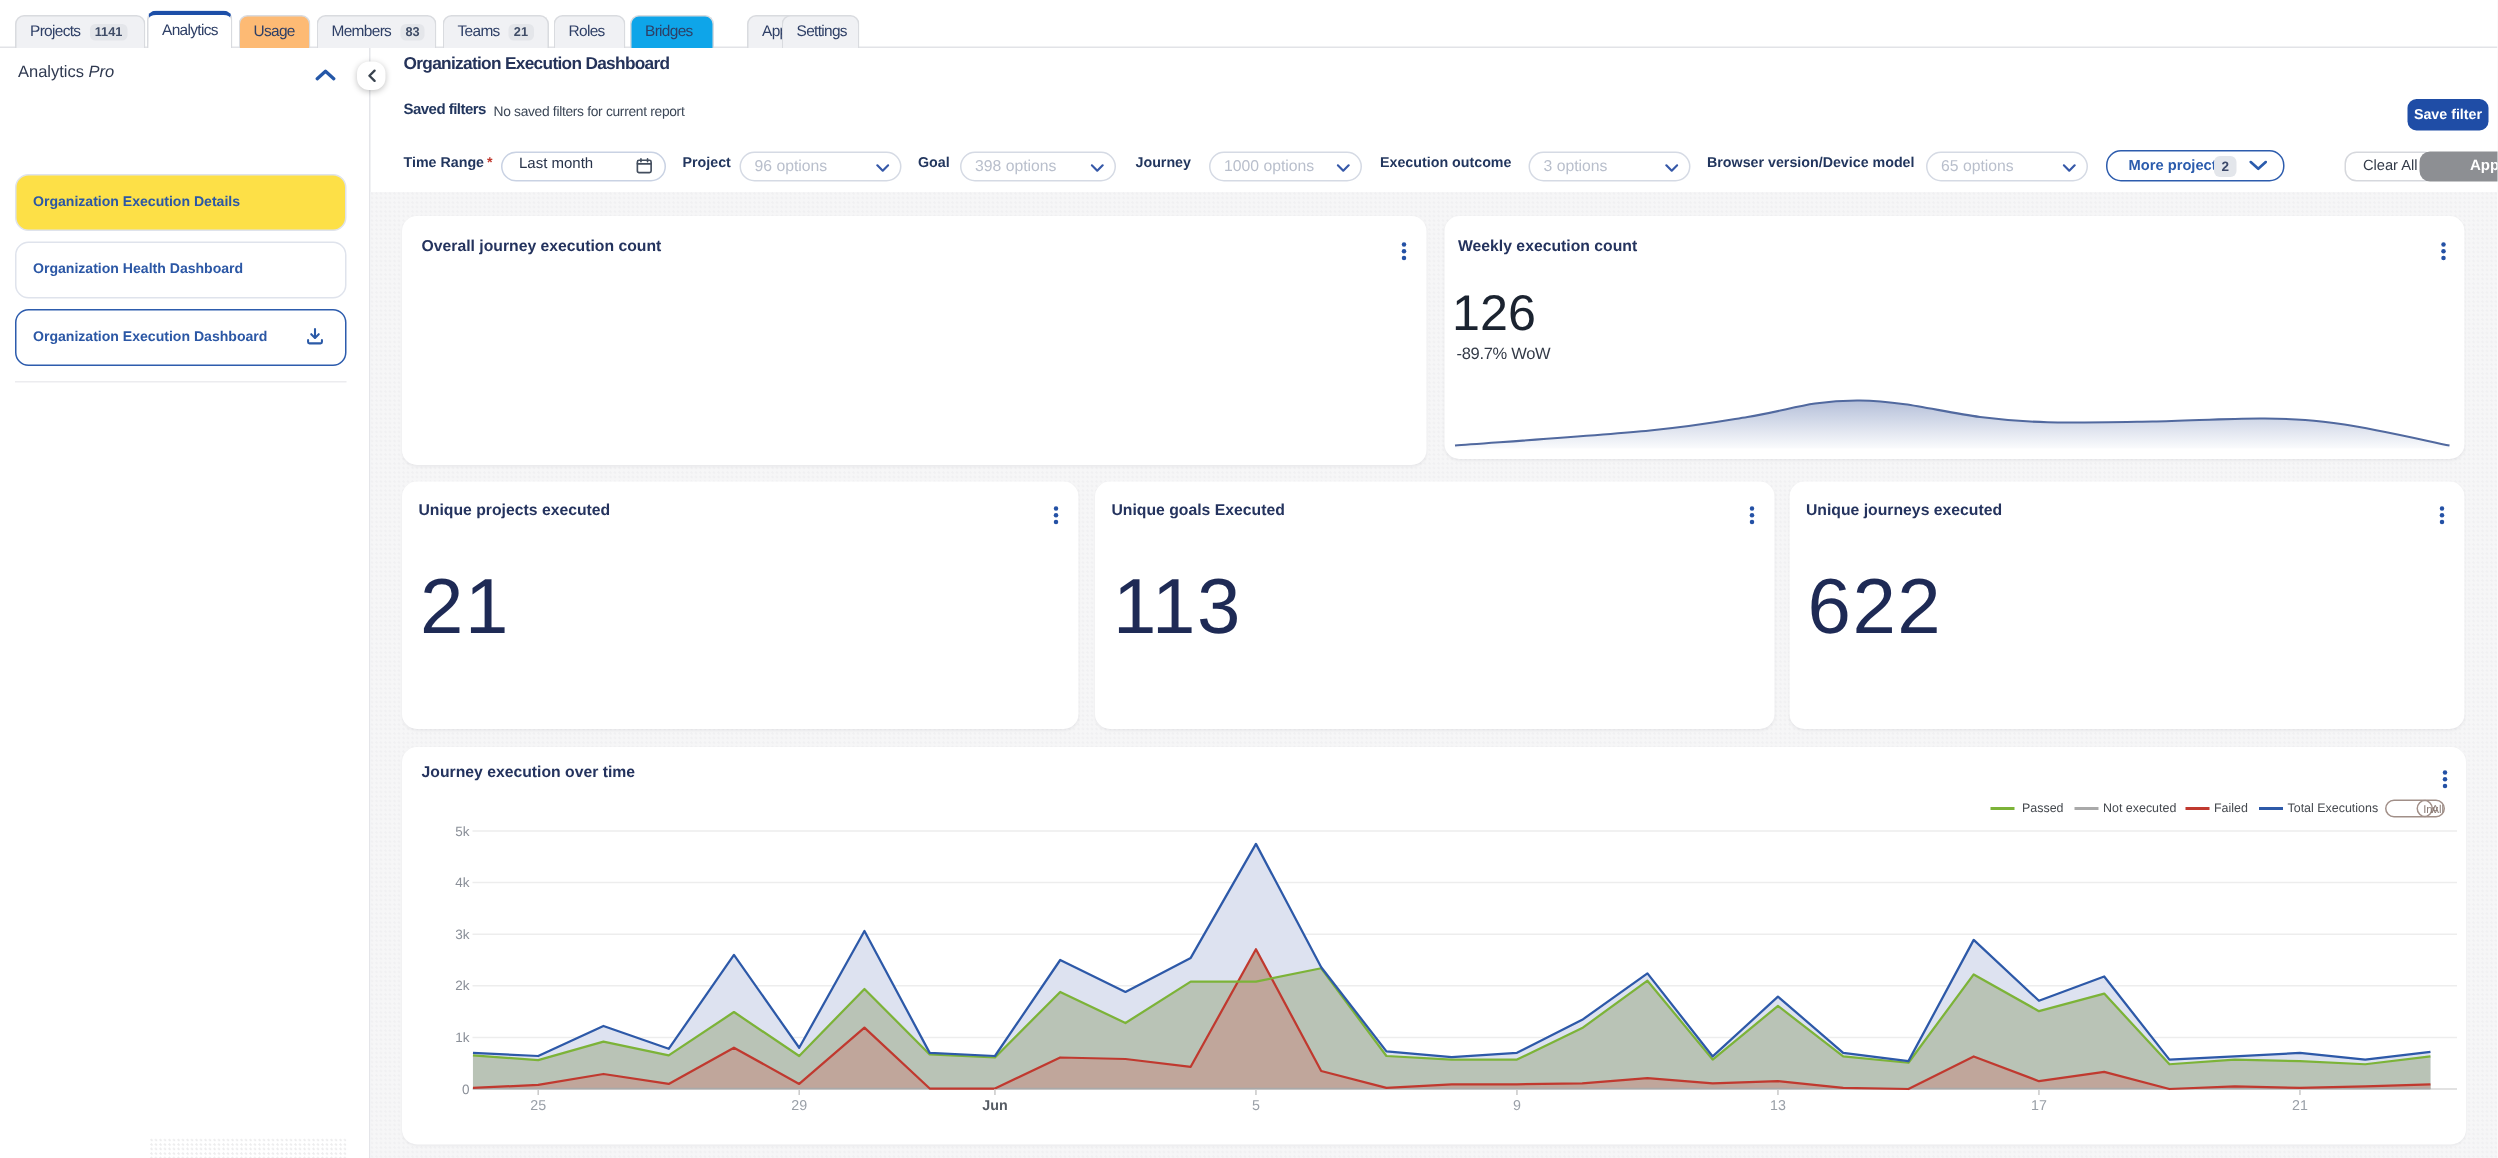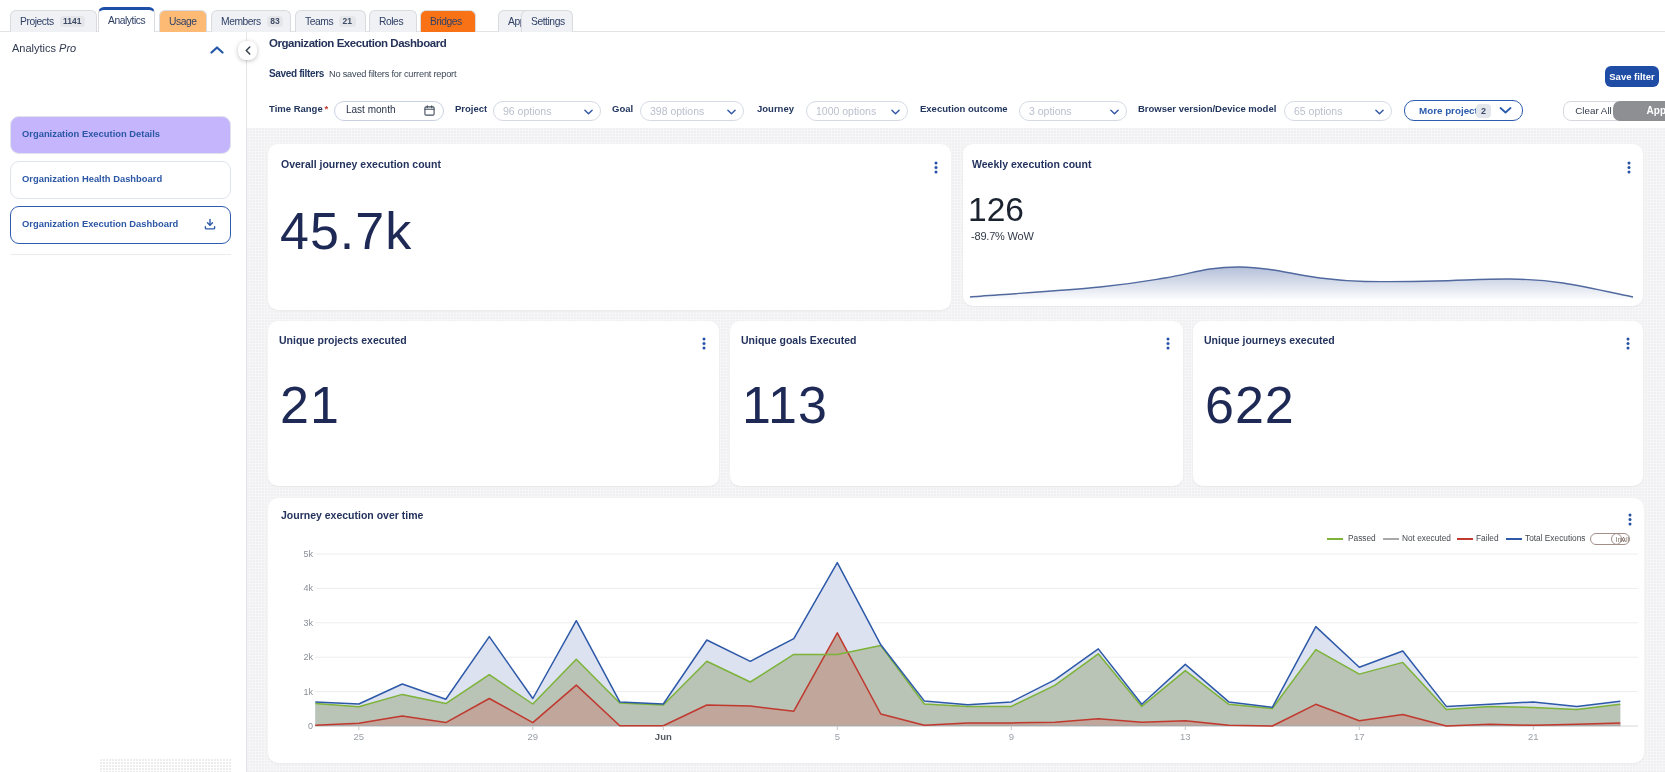--- a/index.html
+++ b/index.html
@@ -10,34 +10,34 @@
 </style></head>
 <body>
 
 <div style="position:absolute;left:0;top:0;width:1665px;height:32px;border-bottom:1px solid #e2e3e7;box-sizing:border-box;"></div>
 <div style="position:absolute;left:10px;width:87px;top:9.5px;height:22.5px;background:#f0f1f4;border:1px solid #d9dbdf;border-bottom:none;border-radius:6px 6px 0 0;box-sizing:border-box;display:flex;align-items:center;padding-left:9px;font-size:10.3px;letter-spacing:-0.45px;color:#2e3f66;white-space:nowrap;overflow:hidden;">Projects<span style="display:inline-block;margin-left:6px;background:#e4e6ea;border-radius:3.5px;padding:1.5px 3.5px;font-size:8.5px;line-height:8.5px;font-weight:bold;color:#3f4c66;letter-spacing:0;">1141</span></div>
 <div style="position:absolute;left:98px;width:57px;top:7px;height:29px;background:#fff;border:1px solid #d9dbdf;border-bottom:none;border-top:3px solid #1d4fa8;padding-bottom:5px;border-radius:6px 6px 0 0;box-sizing:border-box;display:flex;align-items:center;padding-left:9px;font-size:10.3px;letter-spacing:-0.45px;color:#2e3f66;white-space:nowrap;overflow:hidden;">Analytics</div>
 <div style="position:absolute;left:159px;width:48px;top:9.5px;height:22.5px;background:#fdba74;border:1px solid #d9dbdf;border-bottom:none;border-radius:6px 6px 0 0;box-sizing:border-box;display:flex;align-items:center;padding-left:9px;font-size:10.3px;letter-spacing:-0.45px;color:#2e3f66;white-space:nowrap;overflow:hidden;">Usage</div>
 <div style="position:absolute;left:211px;width:80px;top:9.5px;height:22.5px;background:#f0f1f4;border:1px solid #d9dbdf;border-bottom:none;border-radius:6px 6px 0 0;box-sizing:border-box;display:flex;align-items:center;padding-left:9px;font-size:10.3px;letter-spacing:-0.45px;color:#2e3f66;white-space:nowrap;overflow:hidden;">Members<span style="display:inline-block;margin-left:6px;background:#e4e6ea;border-radius:3.5px;padding:1.5px 3.5px;font-size:8.5px;line-height:8.5px;font-weight:bold;color:#3f4c66;letter-spacing:0;">83</span></div>
 <div style="position:absolute;left:295px;width:71px;top:9.5px;height:22.5px;background:#f0f1f4;border:1px solid #d9dbdf;border-bottom:none;border-radius:6px 6px 0 0;box-sizing:border-box;display:flex;align-items:center;padding-left:9px;font-size:10.3px;letter-spacing:-0.45px;color:#2e3f66;white-space:nowrap;overflow:hidden;">Teams<span style="display:inline-block;margin-left:6px;background:#e4e6ea;border-radius:3.5px;padding:1.5px 3.5px;font-size:8.5px;line-height:8.5px;font-weight:bold;color:#3f4c66;letter-spacing:0;">21</span></div>
 <div style="position:absolute;left:369px;width:48px;top:9.5px;height:22.5px;background:#f0f1f4;border:1px solid #d9dbdf;border-bottom:none;border-radius:6px 6px 0 0;box-sizing:border-box;display:flex;align-items:center;padding-left:9px;font-size:10.3px;letter-spacing:-0.45px;color:#2e3f66;white-space:nowrap;overflow:hidden;">Roles</div>
-<div style="position:absolute;left:420px;width:56px;top:9.5px;height:22.5px;background:#f97316;border:1px solid #d9dbdf;border-bottom:none;border-radius:6px 6px 0 0;box-sizing:border-box;display:flex;align-items:center;padding-left:9px;font-size:10.3px;letter-spacing:-0.45px;color:#2e3f66;white-space:nowrap;overflow:hidden;">Bridges</div>
+<div style="position:absolute;left:420px;width:56px;top:9.5px;height:22.5px;background:#0ea5e9;border:1px solid #d9dbdf;border-bottom:none;border-radius:6px 6px 0 0;box-sizing:border-box;display:flex;align-items:center;padding-left:9px;font-size:10.3px;letter-spacing:-0.45px;color:#2e3f66;white-space:nowrap;overflow:hidden;">Bridges</div>
 <div style="position:absolute;left:478px;width:40px;top:9.5px;height:22.5px;background:#f0f1f4;border:1px solid #d9dbdf;border-bottom:none;border-radius:6px 6px 0 0;box-sizing:border-box;display:flex;align-items:center;padding-left:9px;font-size:10.3px;letter-spacing:-0.45px;color:#2e3f66;white-space:nowrap;overflow:hidden;margin-left:20px;">Apps</div>
 <div style="position:absolute;left:521px;width:52px;top:9.5px;height:22.5px;background:#f0f1f4;border:1px solid #d9dbdf;border-bottom:none;border-radius:6px 6px 0 0;box-sizing:border-box;display:flex;align-items:center;padding-left:9px;font-size:10.3px;letter-spacing:-0.45px;color:#2e3f66;white-space:nowrap;overflow:hidden;">Settings</div>
 
 <div style="position:absolute;left:0;top:32px;width:247px;height:740px;background:#fff;border-right:1px solid #e4e5e9;box-sizing:border-box;">
   <div style="position:absolute;left:12px;top:10.5px;font-size:11px;line-height:11px;color:#2f3950;">Analytics <i>Pro</i></div>
   <div style="position:absolute;left:210px;top:14px;">
       <svg width="14" height="8" viewBox="0 0 14 8" fill="none" stroke="#2457a8" stroke-width="2.2" stroke-linecap="round" stroke-linejoin="round">
         <path d="M1.5 6.5 7 1.5 12.5 6.5"></path>
       </svg>
     </div>
 </div>
 <div style="position:absolute;left:0;top:32px;width:247px;height:740px;">
-<div style="position:absolute;left:10px;top:84px;width:221px;height:38px;border:1px solid #dfe3ec;border-radius:9px;background:#c4b5fd;box-sizing:border-box;">
+<div style="position:absolute;left:10px;top:84px;width:221px;height:38px;border:1px solid #dfe3ec;border-radius:9px;background:#fde047;box-sizing:border-box;">
 <div style="position:absolute;left:11px;top:12px;font-size:9.4px;line-height:9.4px;font-weight:bold;color:#2b57a5;white-space:nowrap;">Organization Execution Details</div>
     </div>
 <div style="position:absolute;left:10px;top:129px;width:221px;height:38px;border:1px solid #dfe3ec;border-radius:9px;background:#fff;box-sizing:border-box;">
 <div style="position:absolute;left:11px;top:12px;font-size:9.4px;line-height:9.4px;font-weight:bold;color:#2b57a5;white-space:nowrap;">Organization Health Dashboard</div>
     </div>
 <div style="position:absolute;left:10px;top:173.5px;width:221px;height:38px;border:1.5px solid #2d5cad;border-radius:9px;background:#fff;box-sizing:border-box;">
 <div style="position:absolute;left:11px;top:12px;font-size:9.4px;line-height:9.4px;font-weight:bold;color:#2b57a5;white-space:nowrap;">Organization Execution Dashboard</div>
       <div style="position:absolute;right:14px;top:11px;">
         <svg width="12" height="12" viewBox="0 0 13 13" fill="none" stroke="#2b5aa7" stroke-width="1.5" stroke-linecap="round" stroke-linejoin="round">
           <path d="M6.5 1.5v6"></path>
@@ -126,21 +126,20 @@
 
 <div class="card" style="left:268px;top:144px;width:683px;height:166px;">
   <div class="ctitle" style="left:13px;top:15px;">Overall journey execution count</div>
   <div style="position:absolute;right:13px;top:17px;">
       <svg width="4" height="13" viewBox="0 0 4 13">
         <circle cx="2" cy="2" r="1.5" fill="#2451a5"></circle>
         <circle cx="2" cy="6.5" r="1.5" fill="#2451a5"></circle>
         <circle cx="2" cy="11" r="1.5" fill="#2451a5"></circle>
       </svg>
     </div>
-  <div class="knum" style="left:12px;top:60.5px;">45.7k</div>
 </div>
 <div class="card" style="left:963px;top:144px;width:680px;height:162px;">
   <div class="ctitle" style="left:9px;top:15px;">Weekly execution count</div>
   <div style="position:absolute;right:12px;top:17px;">
       <svg width="4" height="13" viewBox="0 0 4 13">
         <circle cx="2" cy="2" r="1.5" fill="#2451a5"></circle>
         <circle cx="2" cy="6.5" r="1.5" fill="#2451a5"></circle>
         <circle cx="2" cy="11" r="1.5" fill="#2451a5"></circle>
       </svg>
     </div>

